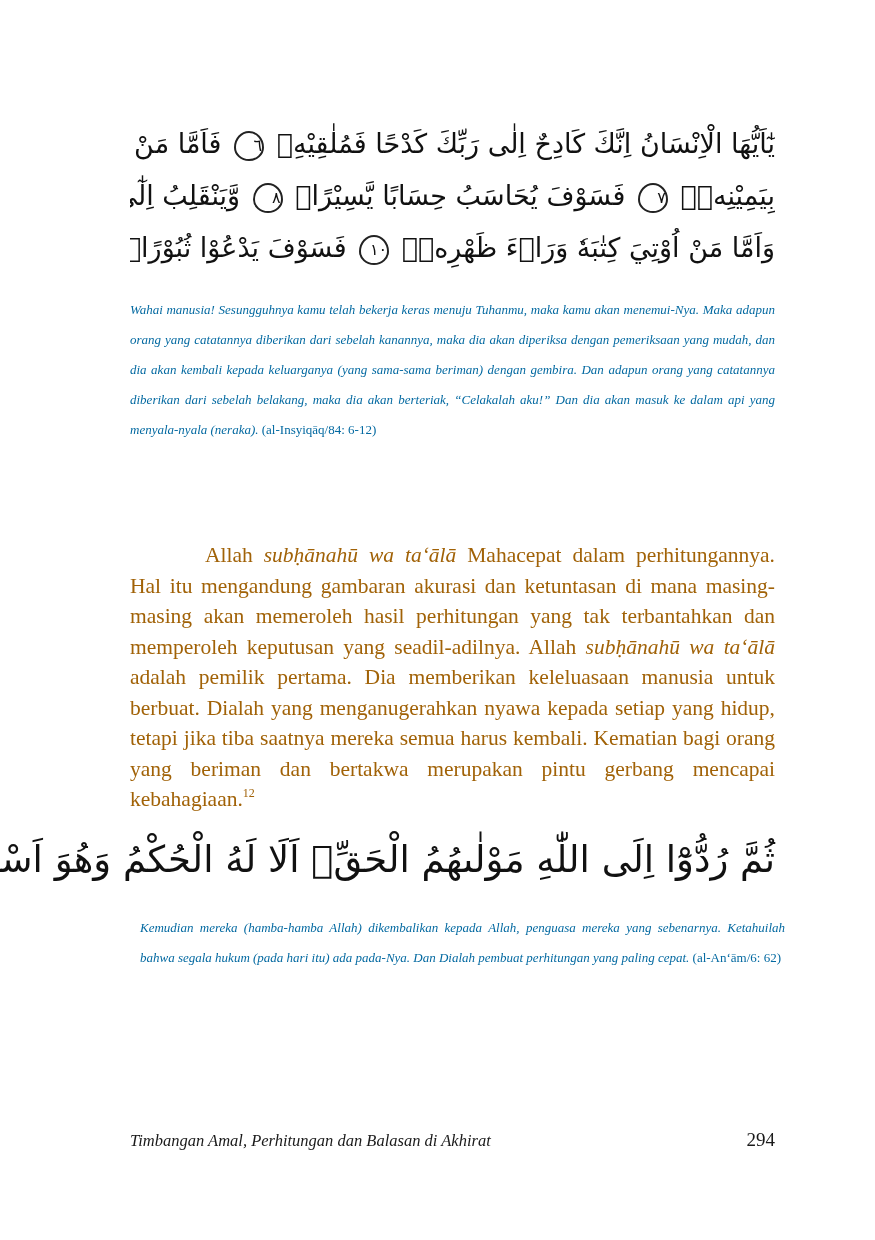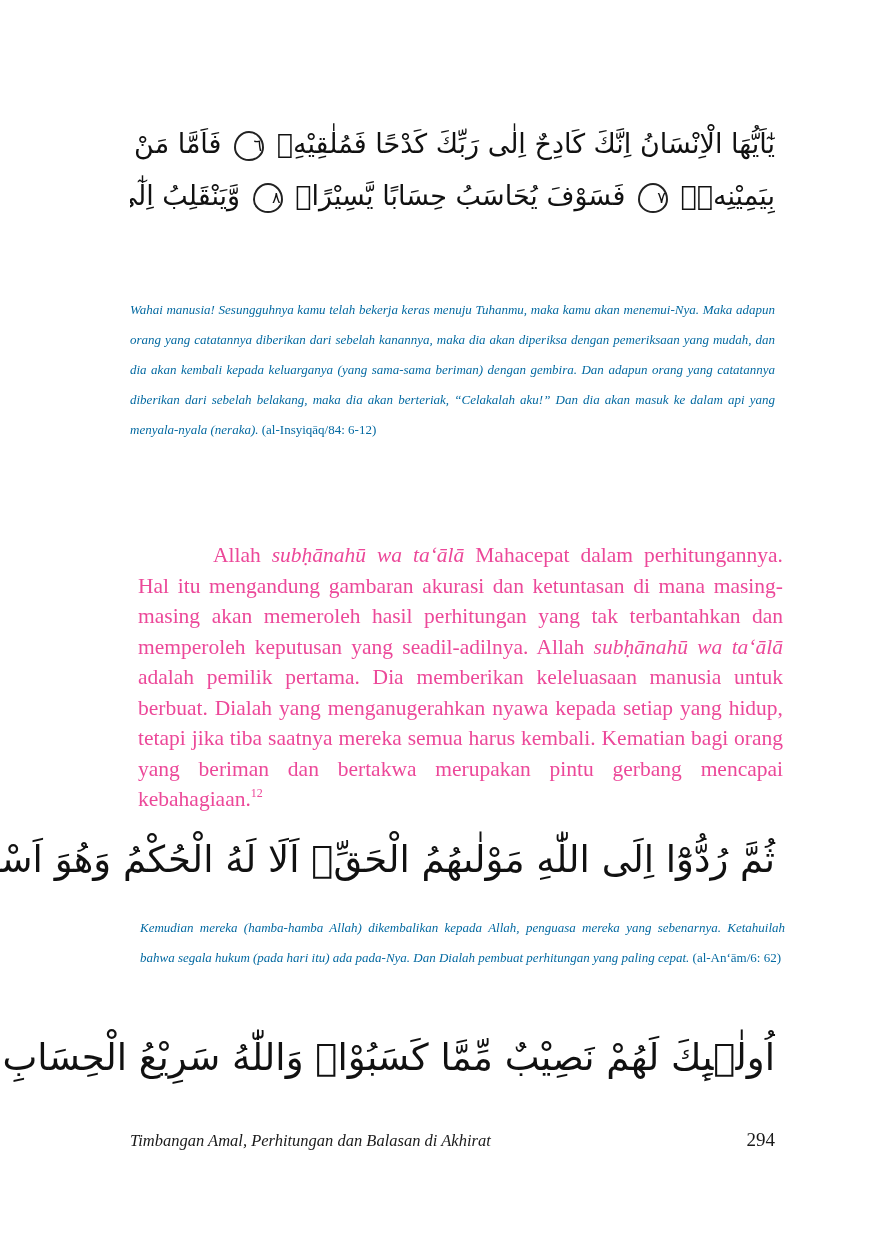--- a/index.html
+++ b/index.html
@@ -65,26 +65,26 @@
       font-size: 13px;
       line-height: 30px;
       text-align: justify;
       color: #0369a1;
     }
     .translation .ref {
       font-style: normal;
     }
     .body-para {
       position: absolute;
-      left: 8px;
+      left: 0;
       width: 645px;
       font-size: 21.5px;
       line-height: 30.5px;
       text-align: justify;
-      color: #ec4899;
+      color: #a16207;
     }
     .body-para .indent {
       display: inline-block;
       width: 75px;
     }
     .body-para i {
       font-style: italic;
     }
     sup.fn {
       font-size: 12px;
@@ -121,38 +121,38 @@
     }
   </style>
 </head>
 <body>
 
 <div class="page">
 
   <div class="arabic-block arabic" style="top:118px;">
     <div class="arabic-line" id="vline-0"><span>يٰٓاَيُّهَا الْاِنْسَانُ اِنَّكَ كَادِحٌ اِلٰى رَبِّكَ كَدْحًا فَمُلٰقِيْهِۚ</span> <span class="ayah-marker">٦</span> <span>فَاَمَّا مَنْ اُوْتِيَ كِتٰبَهٗ</span> </div>
     <div class="arabic-line" id="vline-1"><span>بِيَمِيْنِهٖۙ</span> <span class="ayah-marker">٧</span> <span>فَسَوْفَ يُحَاسَبُ حِسَابًا يَّسِيْرًاۙ</span> <span class="ayah-marker">٨</span> <span>وَّيَنْقَلِبُ اِلٰٓى اَهْلِهٖ مَسْرُوْرًاۗ</span>  </div>
+    <div class="arabic-line" id="vline-2"><span>وَاَمَّا مَنْ اُوْتِيَ كِتٰبَهٗ وَرَاۤءَ ظَهْرِهٖۙ</span> <span class="ayah-marker">١٠</span> <span>فَسَوْفَ يَدْعُوْا ثُبُوْرًاۙ</span>    </div>
   </div>
 
   <p class="translation" style="top:295px; margin:0;">
     <span>Wahai manusia! Sesungguhnya kamu telah bekerja keras menuju Tuhanmu, maka kamu akan menemui-Nya. Maka adapun orang yang catatannya diberikan dari sebelah kanannya, maka dia akan diperiksa dengan pemeriksaan yang mudah, dan dia akan kembali kepada keluarganya (yang sama-sama beriman) dengan gembira. Dan adapun orang yang catatannya diberikan dari sebelah belakang, maka dia akan berteriak, “Celakalah aku!” Dan dia akan masuk ke dalam api yang menyala-nyala (neraka).</span>
     <span class="ref">(al-Insyiqāq/84: 6-12)</span>
   </p>
 
   <p class="body-para" style="top:540px; margin:0;">
     <span class="indent"></span><span>Allah </span><i>subḥānahū wa ta‘ālā</i><span> Mahacepat dalam perhitungannya. Hal itu mengandung gambaran akurasi dan ketuntasan di mana masing-masing akan memeroleh hasil perhitungan yang tak terbantahkan dan memperoleh keputusan yang seadil-adilnya. Allah </span><i>subḥānahū wa ta‘ālā</i><span> adalah pemilik pertama. Dia memberikan keleluasaan manusia untuk berbuat. Dialah yang menganugerahkan nyawa kepada setiap yang hidup, tetapi jika tiba saatnya mereka semua harus kembali. Kematian bagi orang yang beriman dan bertakwa merupakan pintu gerbang mencapai kebahagiaan.</span><sup class="fn">12</sup>
   </p>
 
   <div class="single-arabic arabic" style="top:832px;">ثُمَّ رُدُّوْٓا اِلَى اللّٰهِ مَوْلٰىهُمُ الْحَقِّۗ اَلَا لَهُ الْحُكْمُ وَهُوَ اَسْرَعُ الْحَاسِبِيْنَ</div>
 
   <p class="translation" style="top:903px; margin:10px;">
     <span>Kemudian mereka (hamba-hamba Allah) dikembalikan kepada Allah, penguasa mereka yang sebenarnya. Ketahuilah bahwa segala hukum (pada hari itu) ada pada-Nya. Dan Dialah pembuat perhitungan yang paling cepat.</span>
     <span class="ref">(al-An‘ām/6: 62)</span>
   </p>
 
-  <div class="single-arabic arabic" style="top:1030px;">اُولٰۤىِٕكَ لَهُمْ نَصِيْبٌ مِّمَّا كَسَبُوْاۗ وَاللّٰهُ سَرِيْعُ الْحِسَابِ</div>
 
   <div class="footer">
     <span class="footer-title">Timbangan Amal, Perhitungan dan Balasan di Akhirat</span>
     <span class="footer-page">294</span>
   </div>
 
 </div>
 
 </body></html>

